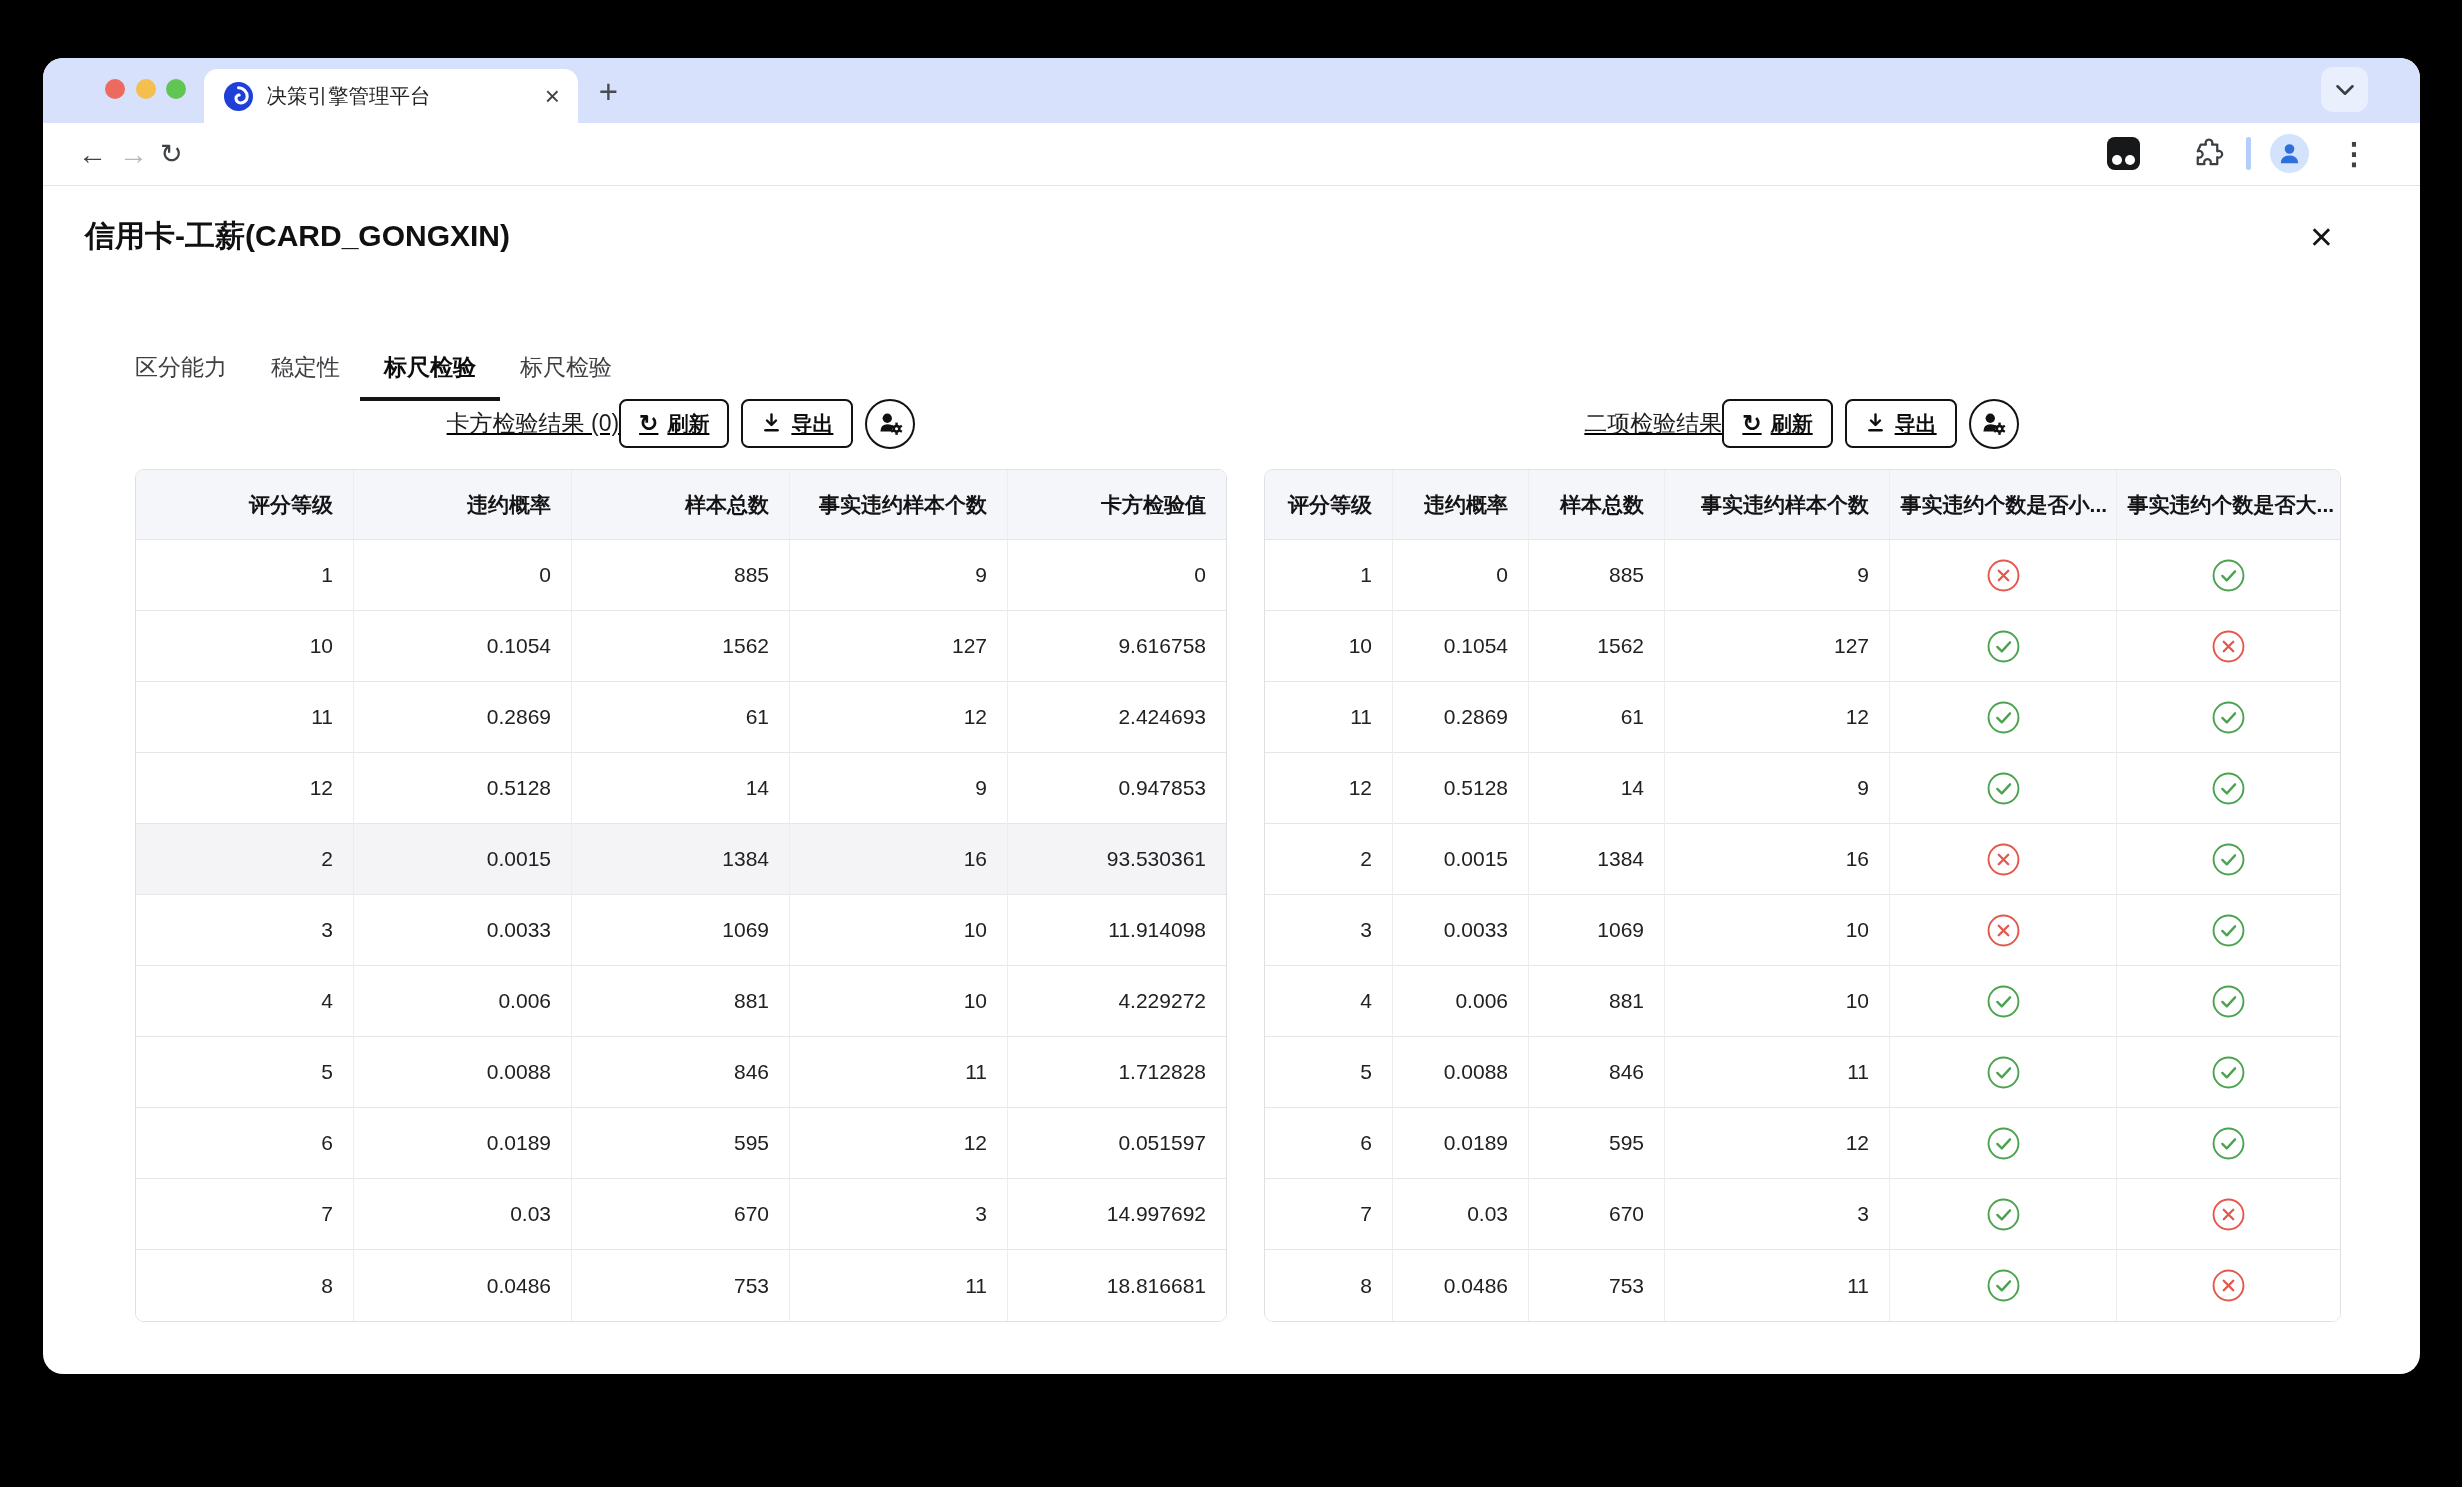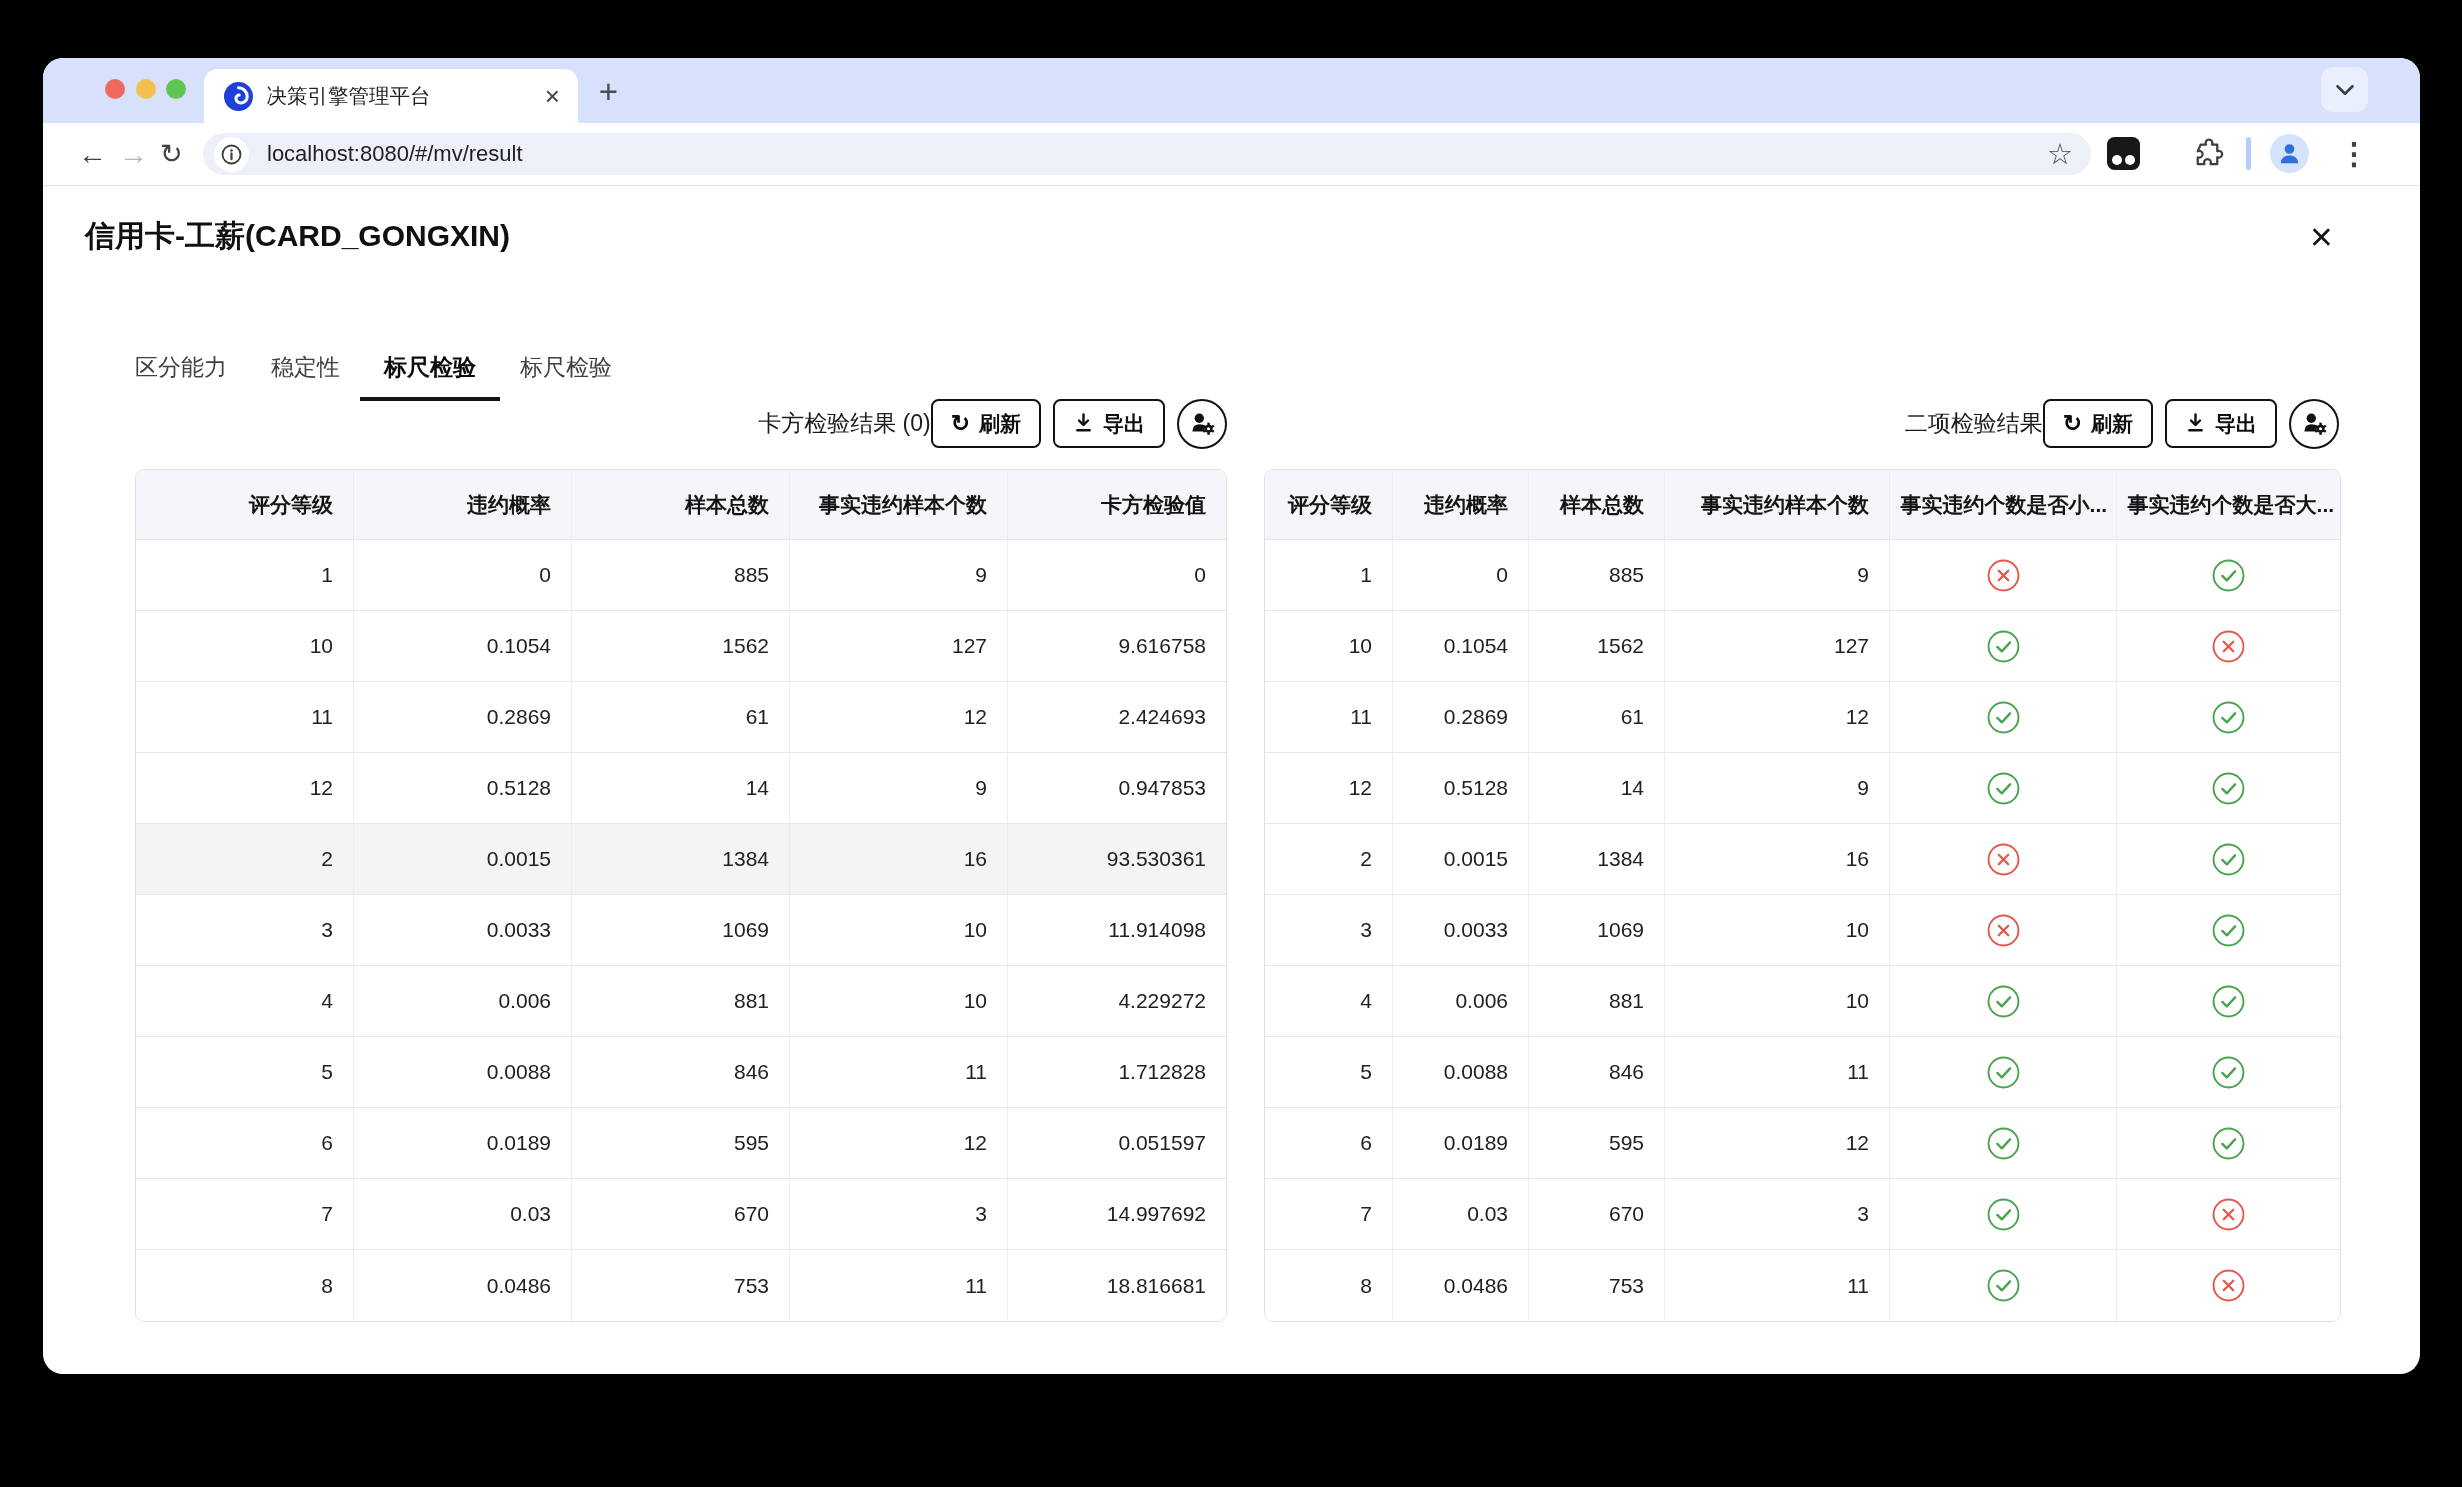--- a/index.html
+++ b/index.html
@@ -67,21 +67,21 @@
   .page-title{position:absolute;left:42px;top:158px;font-size:30px;font-weight:bold;color:#101012;}
   .page-close{position:absolute;left:2267px;top:159px;font-size:39px;line-height:39px;color:#141414;}
   .tabs{position:absolute;left:92px;top:253px;display:flex;margin-top:41px;}
   .tab{font-size:23px;color:#3e4043;margin-right:44px;padding-bottom:18px;position:relative;white-space:nowrap;}
   .tab.active{color:#0c0c0d;font-weight:bold;}
   .tab.active::after{content:"";position:absolute;left:-24px;right:-24px;bottom:0;height:4.5px;background:#141414;}
   
   .panel{position:absolute;top:341px;}
   .panel.left{left:92px;width:1092px;}
   .panel.right{left:1221px;width:1075px;}
-  .panel-header{height:49px;display:flex;align-items:center;justify-content:flex-end;margin-bottom:21px;}
+  .panel-header{height:49px;display:flex;align-items:center;justify-content:center;margin-bottom:21px;text-decoration:underline;}
   .panel-title{font-size:23px;color:#1c1c1f;}
   .panel-actions{display:flex;align-items:center;gap:12px;}
   .btn{
     display:inline-flex;align-items:center;gap:9px;height:49px;padding:0 18px;
     border:2.3px solid #121212;border-radius:7.6px;background:#fff;
     font-size:21px;font-weight:600;color:#0e0e0f;font-family:inherit;box-sizing:border-box;
   }
   .btn-icon{font-size:23px;font-weight:bold;line-height:1;}
   .btn-circle{
     width:50px;height:50px;border:2.3px solid #121212;border-radius:50%;background:#fff;
@@ -141,31 +141,20 @@
         <path d="M3 3l10 10 10-10" fill="none" stroke="#3a3d42" stroke-width="3.4" stroke-linecap="round" stroke-linejoin="round"></path>
       </svg>
     </div>
   </div>
 
   <div class="toolbar">
     <span class="nav-glyph g-back">←</span>
     <span class="nav-glyph g-fwd">→</span>
     <span class="nav-glyph g-reload">↻</span>
 
-    <div class="url-pill">
-      <span class="info-circle">
-        <svg width="23" height="23" viewBox="0 0 32 32">
-          <circle cx="16" cy="16" r="12.5" fill="none" stroke="#3c4043" stroke-width="2.6"></circle>
-          <circle cx="16" cy="10.5" r="1.8" fill="#3c4043"></circle>
-          <path d="M16 14.5v8" stroke="#3c4043" stroke-width="3" stroke-linecap="round"></path>
-        </svg>
-      </span>
-      <span class="url-text">localhost:8080/#/mv/result</span>
-      <span class="star-glyph">☆</span>
-    </div>
 
     <div class="ext-box">
       <i class="d1"></i>
         <i class="d2"></i>
     </div>
     <div class="puzzle-wrap">
       <svg width="33" height="33" viewBox="0 0 44 44">
         <path d="M13 9h7a4.5 4.5 0 1 1 8 0h7v9a4.5 4.5 0 1 1 0 8v9h-9a4.5 4.5 0 1 0 -8 0h-9v-9a4.5 4.5 0 1 0 0-8z" transform="translate(0,1)" fill="none" stroke="#3c4043" stroke-width="3" stroke-linejoin="round"></path>
       </svg>
     </div>

